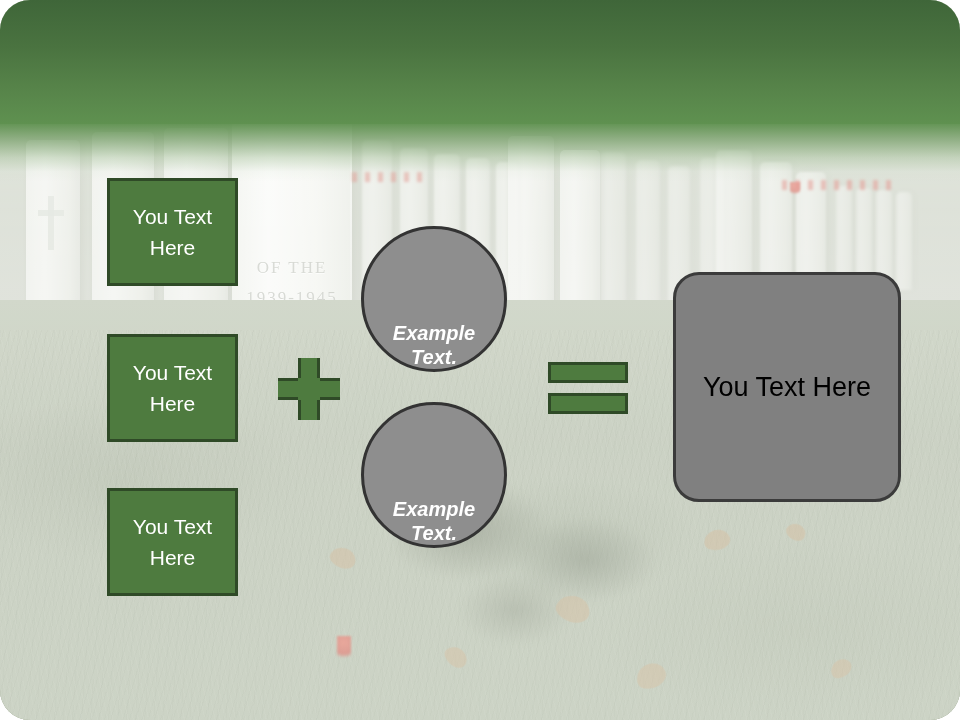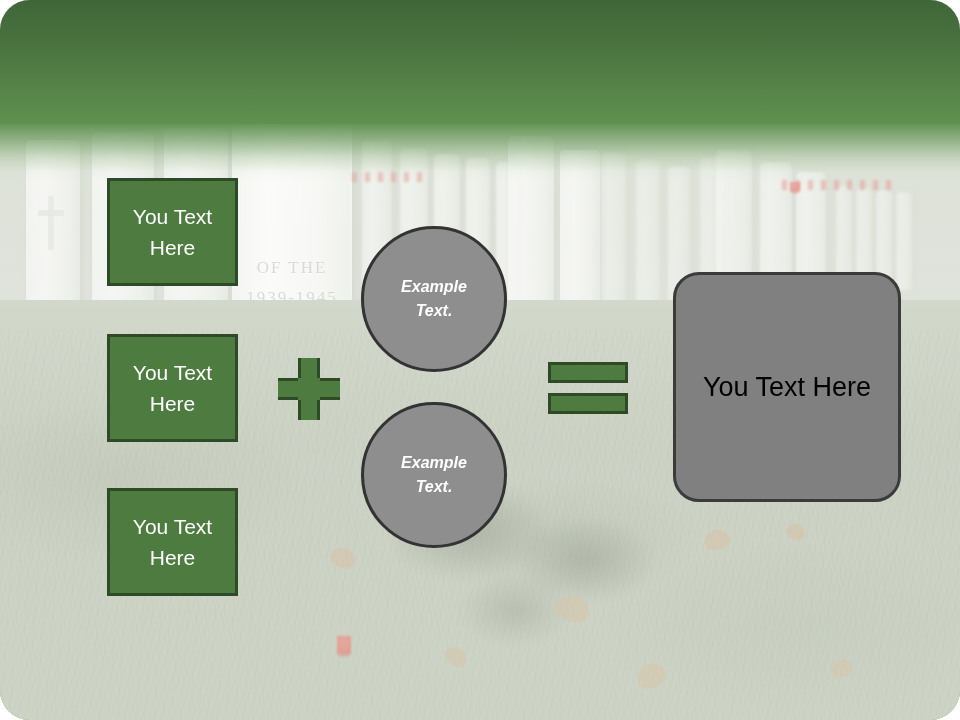--- a/index.html
+++ b/index.html
@@ -242,24 +242,24 @@
   .circle {
     position: absolute;
     width: 146px; height: 146px;
     border-radius: 50%;
     background: #8e8e8e;
     border: 3px solid #333333;
     box-sizing: border-box;
     display: flex;
     flex-direction: column;
     align-items: center;
-    justify-content: center;
+    justify-content: flex-end;
     text-align: center;
     color: #ffffff;
-    font-size: 16px;
+    font-size: 20px;
     line-height: 24px;
     font-weight: bold;
     font-style: italic;
     z-index: 10;
   }
   .circle-1 { left: 361px; top: 226px; }
   .circle-2 { left: 361px; top: 402px; }
 
   .equals {
     position: absolute;

